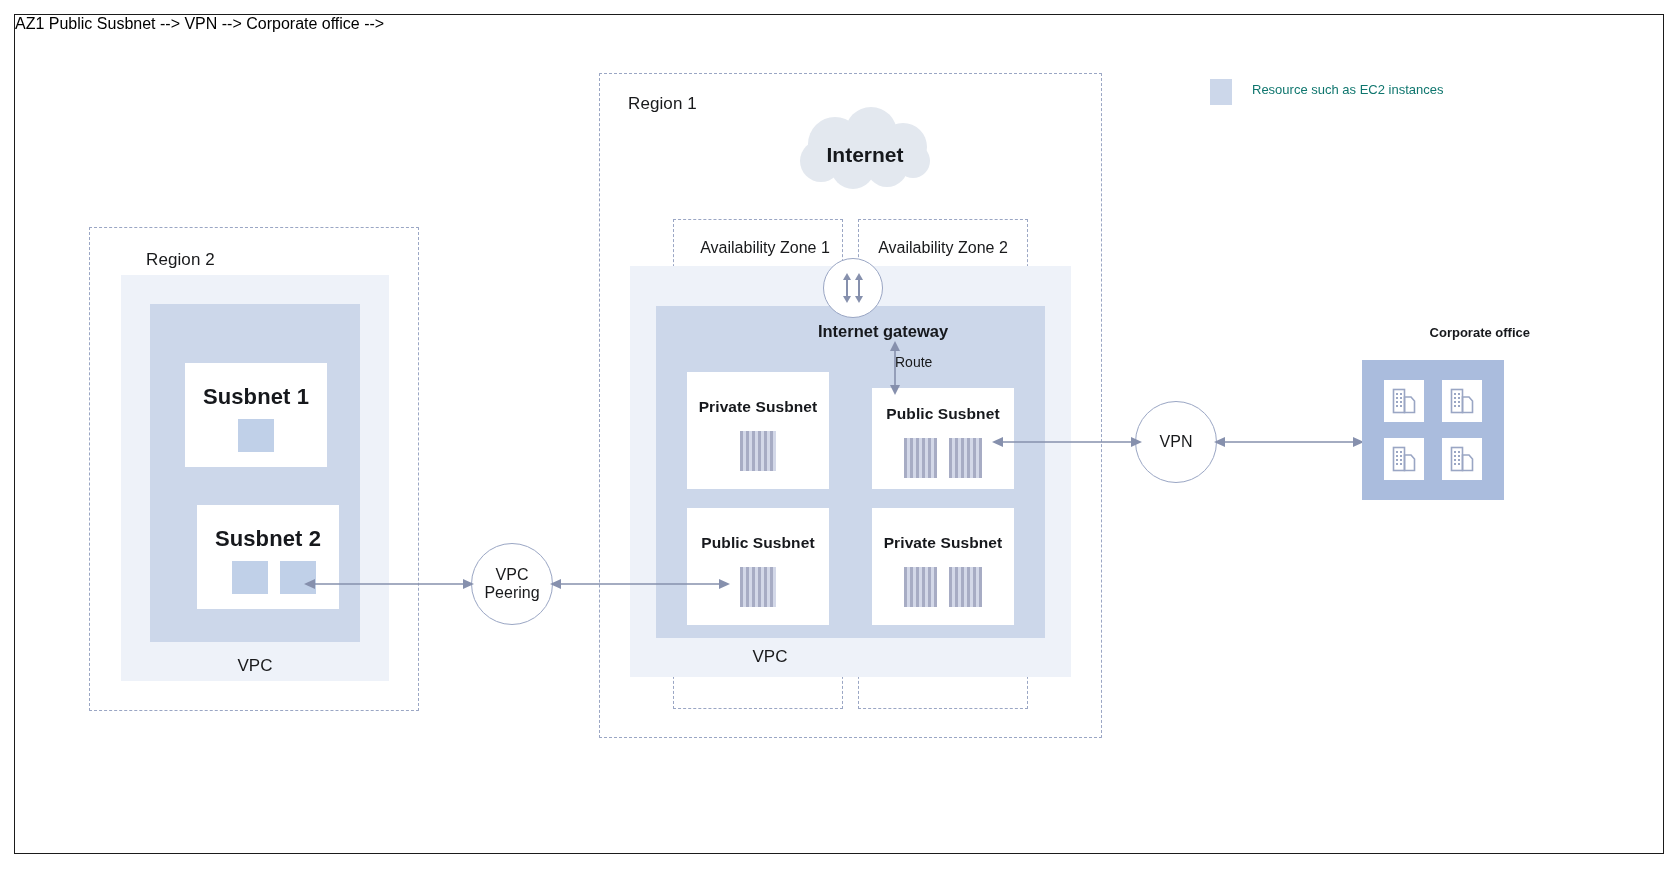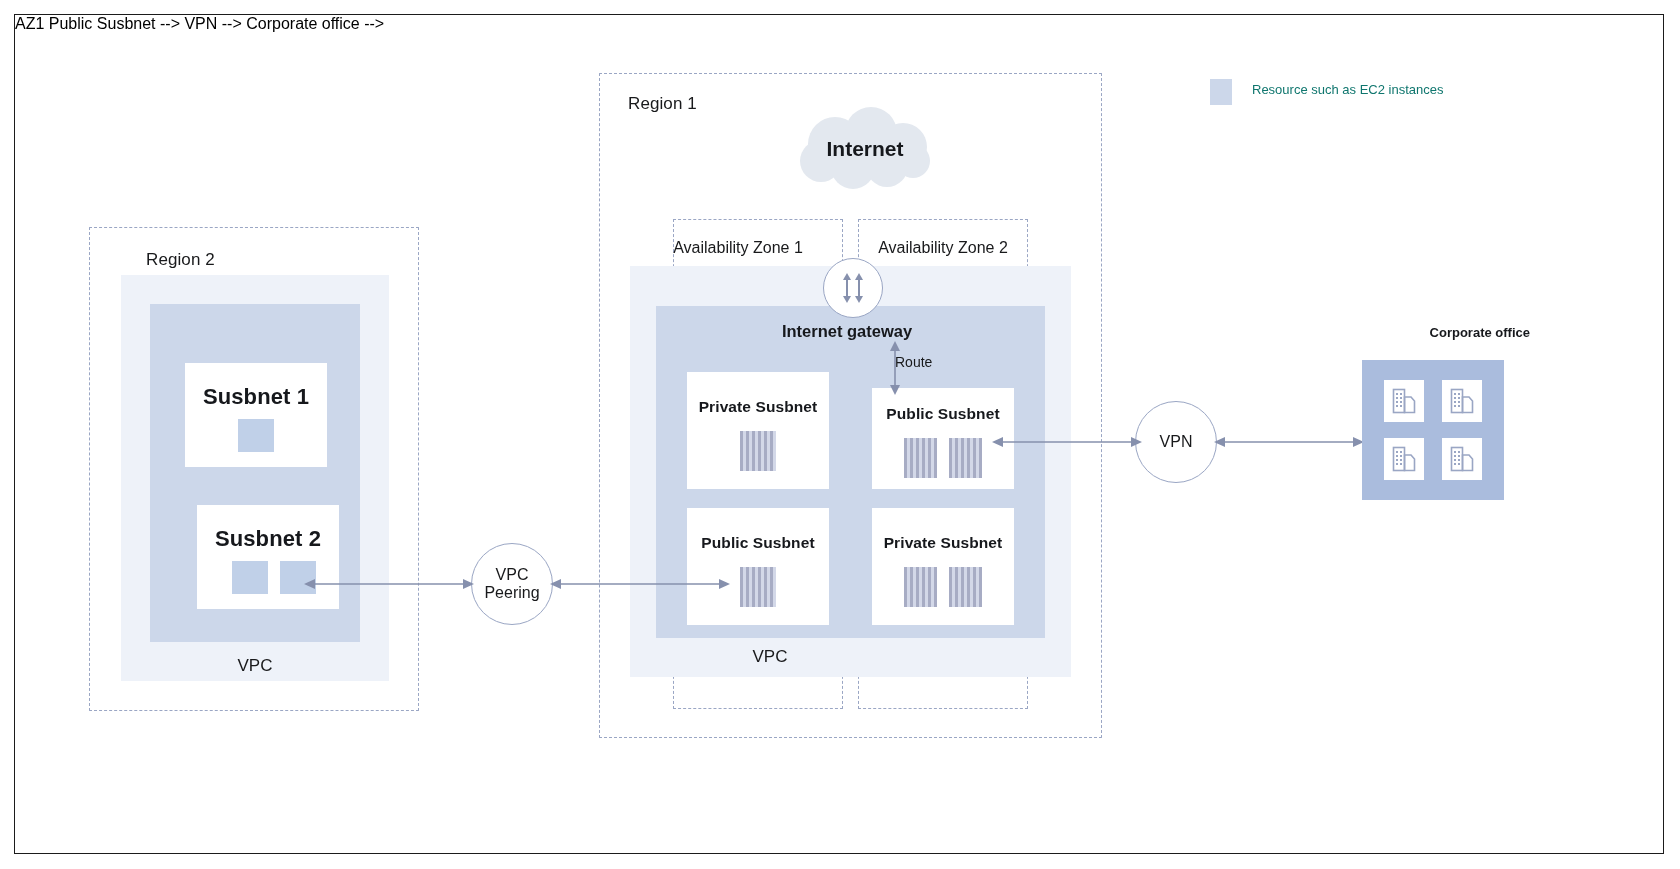--- a/index.html
+++ b/index.html
@@ -105,20 +105,21 @@
   
   .cloud-wrap { pointer-events: none; }
   .cloud-text {
     position: absolute;
     width: 100%;
     text-align: center;
     font-size: 21px;
     font-weight: bold;
     color: #16181c;
     white-space: nowrap;
+    margin-top: 6px;
   }
 
   
   .bold-label {
     font-size: 16.5px;
     font-weight: bold;
     color: #16181c;
     white-space: nowrap;
     text-align: center;
   }
@@ -205,21 +206,21 @@
           <circle cx="100" cy="55" r="21"></circle>
           <circle cx="126" cy="50" r="17"></circle>
           <rect x="26" y="34" width="104" height="28" rx="13"></rect>
         </g>
       </svg>
       <div class="cloud-text" style="top:26px;">Internet</div>
     </div>
 
     
     <div class="abs az-box" style="left:658px; top:204px; width:170px; height:490px;"></div>
-    <div class="abs az-label" style="left:638px; top:224px; width:170px;">Availability Zone 1</div>
+    <div class="abs az-label" style="left:665px; top:224px; width:170px;">Availability Zone 1</div>
 
     <div class="abs az-box" style="left:843px; top:204px; width:170px; height:490px;"></div>
     <div class="abs az-label" style="left:843px; top:224px; width:170px;">Availability Zone 2</div>
 
     
     <div class="abs vpc-outer" style="left:615px; top:251px; width:441px; height:411px;"></div>
     
     <div class="abs vpc-inner" style="left:641px; top:291px; width:389px; height:332px;"></div>
     <div class="abs vpc-text" style="left:615px; top:632px; width:280px;">VPC</div>
 
@@ -255,21 +256,21 @@
         <g stroke="#8690ad" stroke-width="2" fill="none">
           <line x1="11" y1="6" x2="11" y2="28"></line>
           <line x1="23" y1="6" x2="23" y2="28"></line>
         </g>
         <polygon points="11,2 7,9 15,9" fill="#8690ad"></polygon>
         <polygon points="11,32 7,25 15,25" fill="#8690ad"></polygon>
         <polygon points="23,2 19,9 27,9" fill="#8690ad"></polygon>
         <polygon points="23,32 19,25 27,25" fill="#8690ad"></polygon>
       </svg>
     </div>
-    <div class="abs bold-label" style="left:752px; top:307px; width:160px;">Internet gateway</div>
+    <div class="abs bold-label" style="left:788px; top:307px; width:160px;">Internet gateway</div>
 
     
     <svg class="abs" style="left:869px; top:325px;" width="22" height="56">
       <line x1="11" y1="9" x2="11" y2="47" stroke="#8690ad" stroke-width="1.6"></line>
       <polygon points="11,1 6,11 16,11" fill="#8690ad"></polygon>
       <polygon points="11,55 6,45 16,45" fill="#8690ad"></polygon>
     </svg>
     <div class="abs plain-label" style="left:880px; top:339px;">Route</div>
 
     

